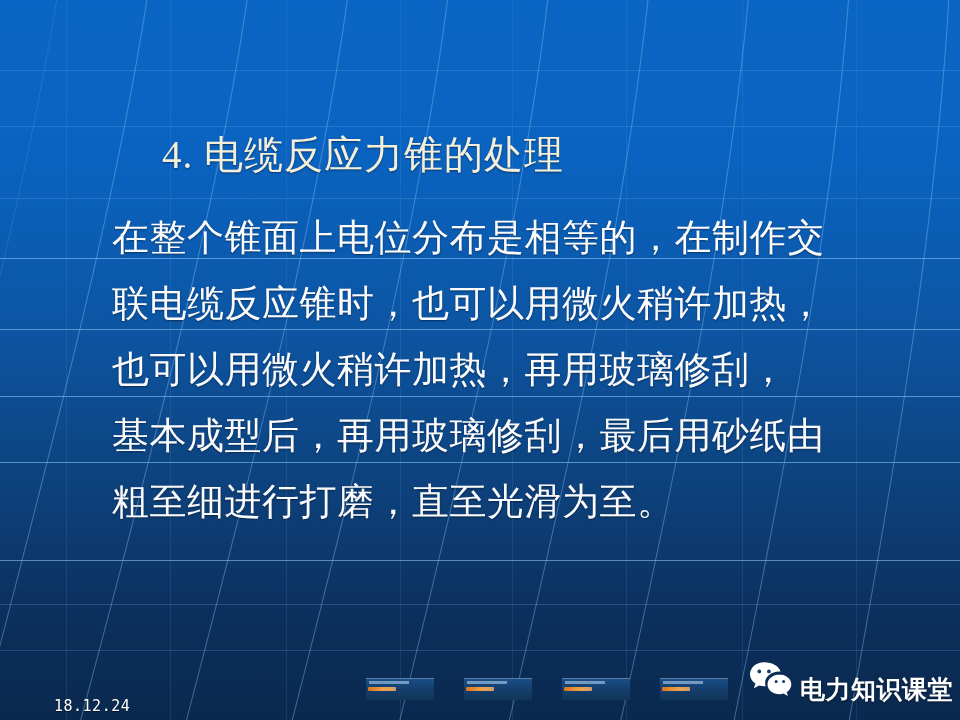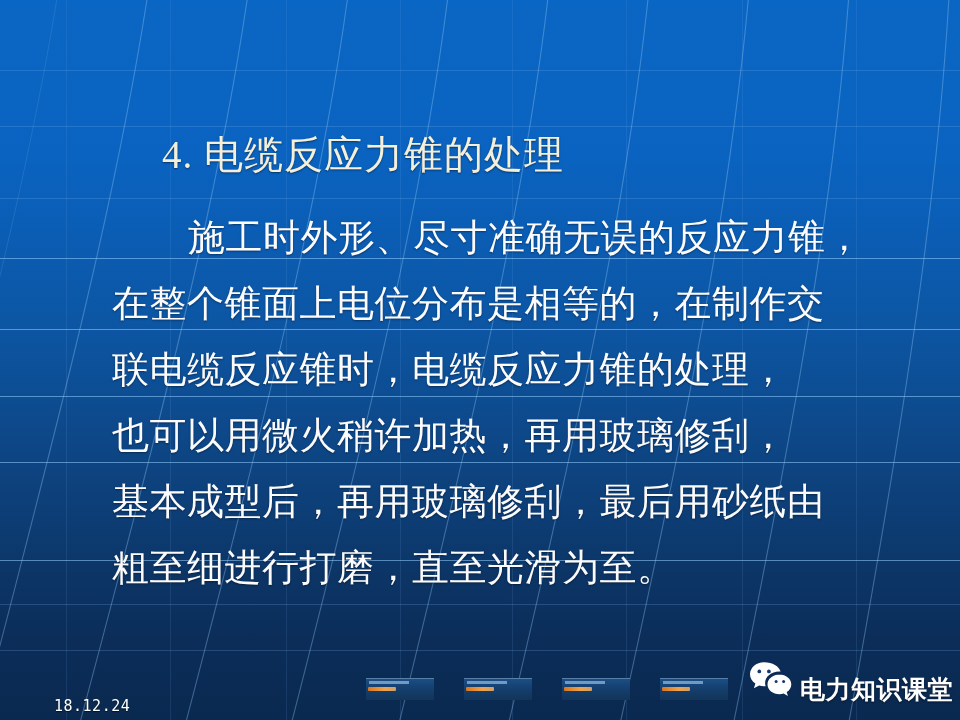--- a/index.html
+++ b/index.html
@@ -215,23 +215,22 @@
       <path d="M 60 -20 C 28 180, -22 380, -130 760"></path>
       <path d="M 1130 -20 C 1126 180, 1112 380, 1062 760"></path>
     </g>
   </svg>
 
   <div class="content">
 
     <div class="slide-title">4. 电缆反应力锥的处理</div>
 
     <div class="body-block">
-      <div class="body-line indent">施工时外形、尽寸准确无误的反应力锥，</div>
       <div class="body-line">在整个锥面上电位分布是相等的，在制作交</div>
-      <div class="body-line">联电缆反应锥时，电缆反应力锥的处理，</div>
+      <div class="body-line">联电缆反应锥时，也可以用微火稍许加热，</div>
       <div class="body-line">也可以用微火稍许加热，再用玻璃修刮，</div>
       <div class="body-line">基本成型后，再用玻璃修刮，最后用砂纸由</div>
       <div class="body-line">粗至细进行打磨，直至光滑为至。</div>
     </div>
 
   </div>
 
   <div class="date-stamp">18.12.24</div>
 
   <div class="thumbs">

